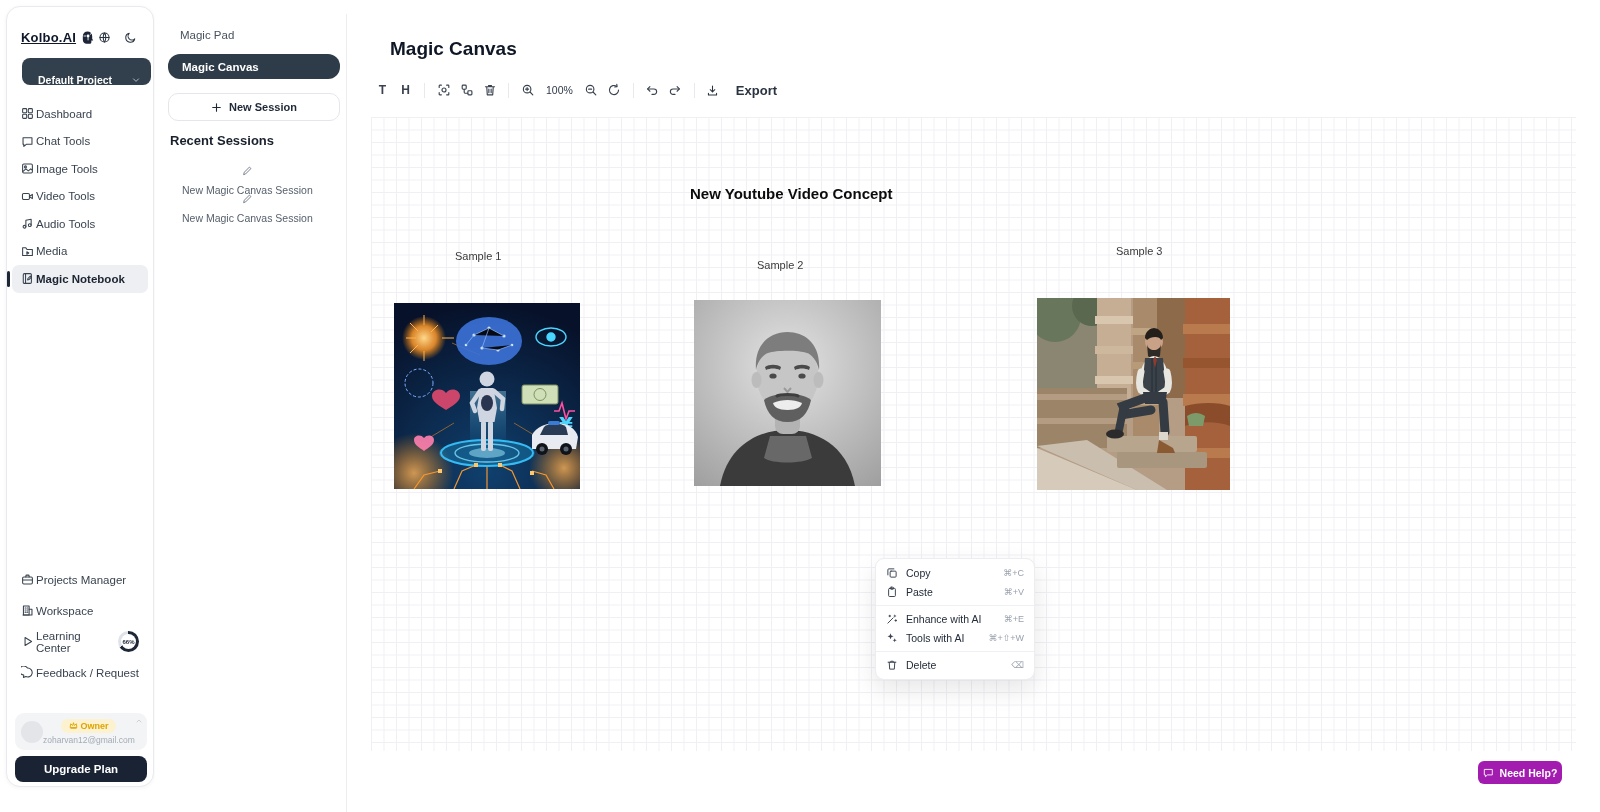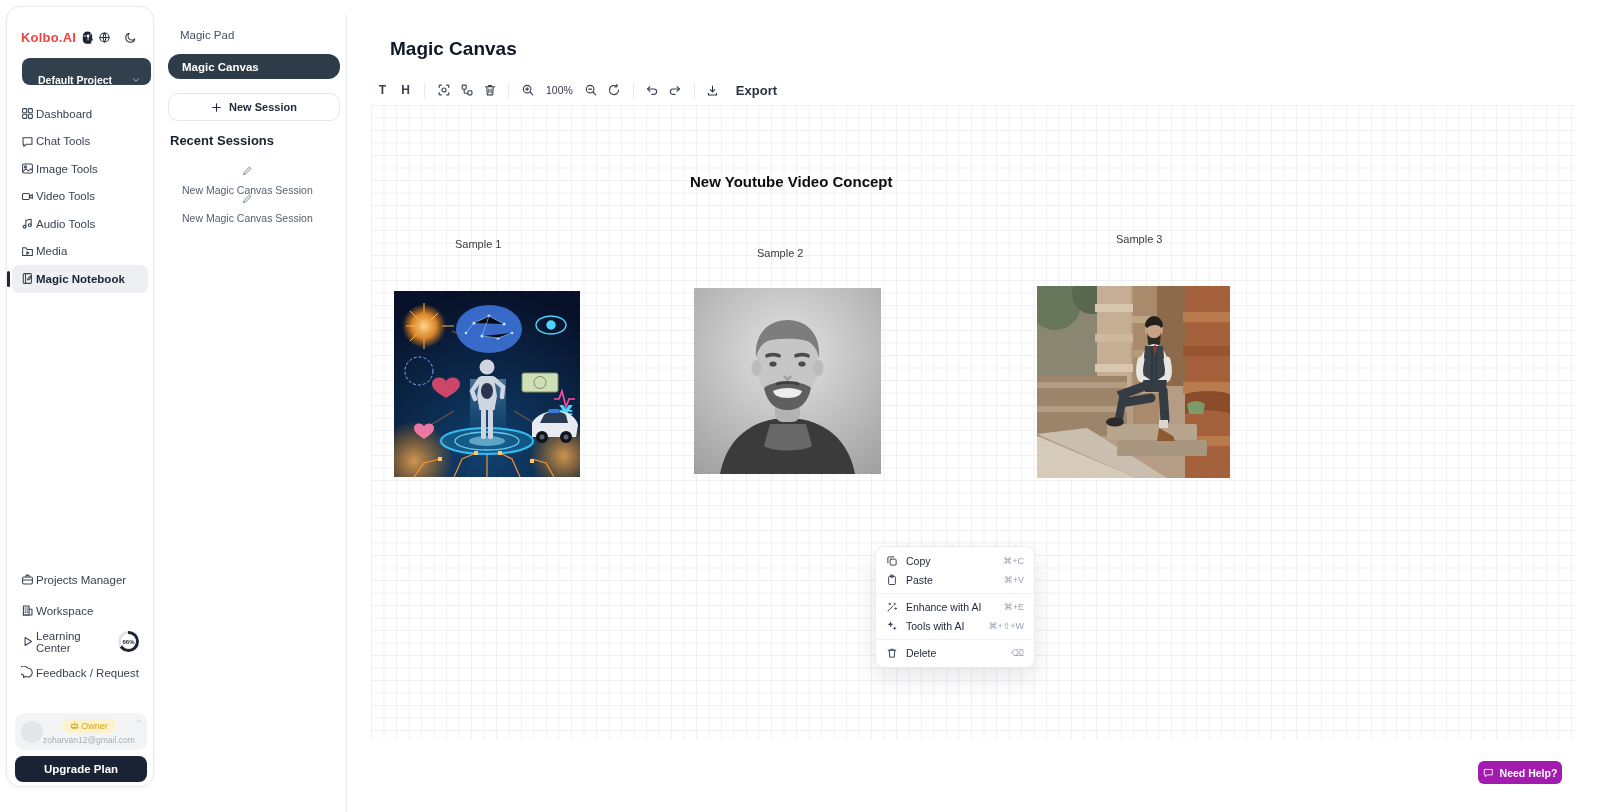--- a/index.html
+++ b/index.html
@@ -11,21 +11,21 @@
   svg { display:block; }
   .ic { stroke:currentColor; fill:none; stroke-width:1.3; stroke-linecap:round; stroke-linejoin:round; }
 
   
   .sidebar {
     position:absolute; left:6px; top:6px; width:148px; height:781px;
     background:#fff; border:1px solid #e9eaef; border-radius:14px;
     box-shadow:0 1px 4px rgba(20,30,50,.05);
   }
   .logo-row { position:absolute; left:14px; right:16px; top:20px; height:20px; display:flex; align-items:center; }
-  .brand { display:flex; align-items:center; gap:4px; font-weight:800; font-size:13px; letter-spacing:.2px; color:#ef4444; }
+  .brand { display:flex; align-items:center; gap:4px; font-weight:800; font-size:13px; letter-spacing:.2px; color:#0f172a;text-decoration:underline; }
   .logo-row .globe { margin-left:auto; color:#2a3340; }
   .logo-row .moon { margin-left:13px; color:#2a3340; }
   .icon-btn { background:none; border:none; cursor:pointer; display:flex; align-items:center; color:inherit; }
 
   .project-btn {
     position:absolute; left:15px; top:51px; width:129px; height:27px;
     background:#31404c; border:none; border-radius:8px; color:#fff;
     font-family:inherit; font-size:10.5px; font-weight:700;
     display:flex; align-items:center; justify-content:space-between; padding:16px 10px 0 16px; cursor:pointer;
   }
@@ -55,21 +55,21 @@
   }
 
   .user-card {
     position:absolute; left:8px; top:706px; width:132px; height:37px;
     background:#f3f4f6; border-radius:9px; display:flex; align-items:center; padding:0 6px; cursor:pointer;
   }
   .avatar { width:22px; height:22px; border-radius:50%; background:#e3e5e9; flex:0 0 auto; }
   .user-info { flex:1; display:flex; flex-direction:column; align-items:center; }
   .role-pill {
     display:inline-flex; align-items:center; gap:2px; background:#fcf2cf; color:#dfa400;
-    font-size:9px; font-weight:400; border-radius:99px; padding:2px 8px;
+    font-size:9px; font-weight:700; border-radius:99px; padding:2px 8px;
   }
   .user-email { font-size:8.5px; color:#a4abb5; margin-top:2px; }
   .user-chevron { color:#b6bcc6; align-self:flex-start; margin-top:4px; }
 
   .upgrade-btn {
     position:absolute; left:8px; top:749px; width:132px; height:26px;
     background:#1a2334; color:#fff; border:none; border-radius:8px;
     font-family:inherit; font-size:11.5px; font-weight:700; cursor:pointer;
   }
 
@@ -99,21 +99,21 @@
     width:23px; height:23px; border:none; background:none; border-radius:5px;
     display:flex; align-items:center; justify-content:center; cursor:pointer; color:#39424e;
     font-family:inherit; font-size:12px; font-weight:600;
   }
   .tb-divider { width:1px; height:15px; background:#e7e9ee; margin:0 7px; }
   .tb-zoom { font-size:10.5px; color:#2f3947; margin:0 7px; }
   .tb-export { display:flex; align-items:center; gap:17px; background:none; border:none; cursor:pointer;
     font-family:inherit; font-size:13px; font-weight:600; color:#2a3340; padding:0 4px; }
 
   .canvas {
-    position:absolute; left:371px; top:105px; width:1205px; height:634px; background:#fff;
+    position:absolute; left:371px; top:117px; width:1205px; height:634px; background:#fff;
     background-image:
       linear-gradient(to right, #f0f0f4 1px, transparent 1px),
       linear-gradient(to bottom, #f0f0f4 1px, transparent 1px);
     background-size:12.5px 12.5px;
   }
   .canvas-heading { position:absolute; left:319px; top:68px; font-size:15px; font-weight:800; color:#0c0c0c; }
   .sample-label { position:absolute; font-size:11px; color:#3a3a3a; }
   .canvas-img { position:absolute; overflow:hidden; cursor:pointer; }
   .canvas-img svg { width:100%; height:100%; }
 

